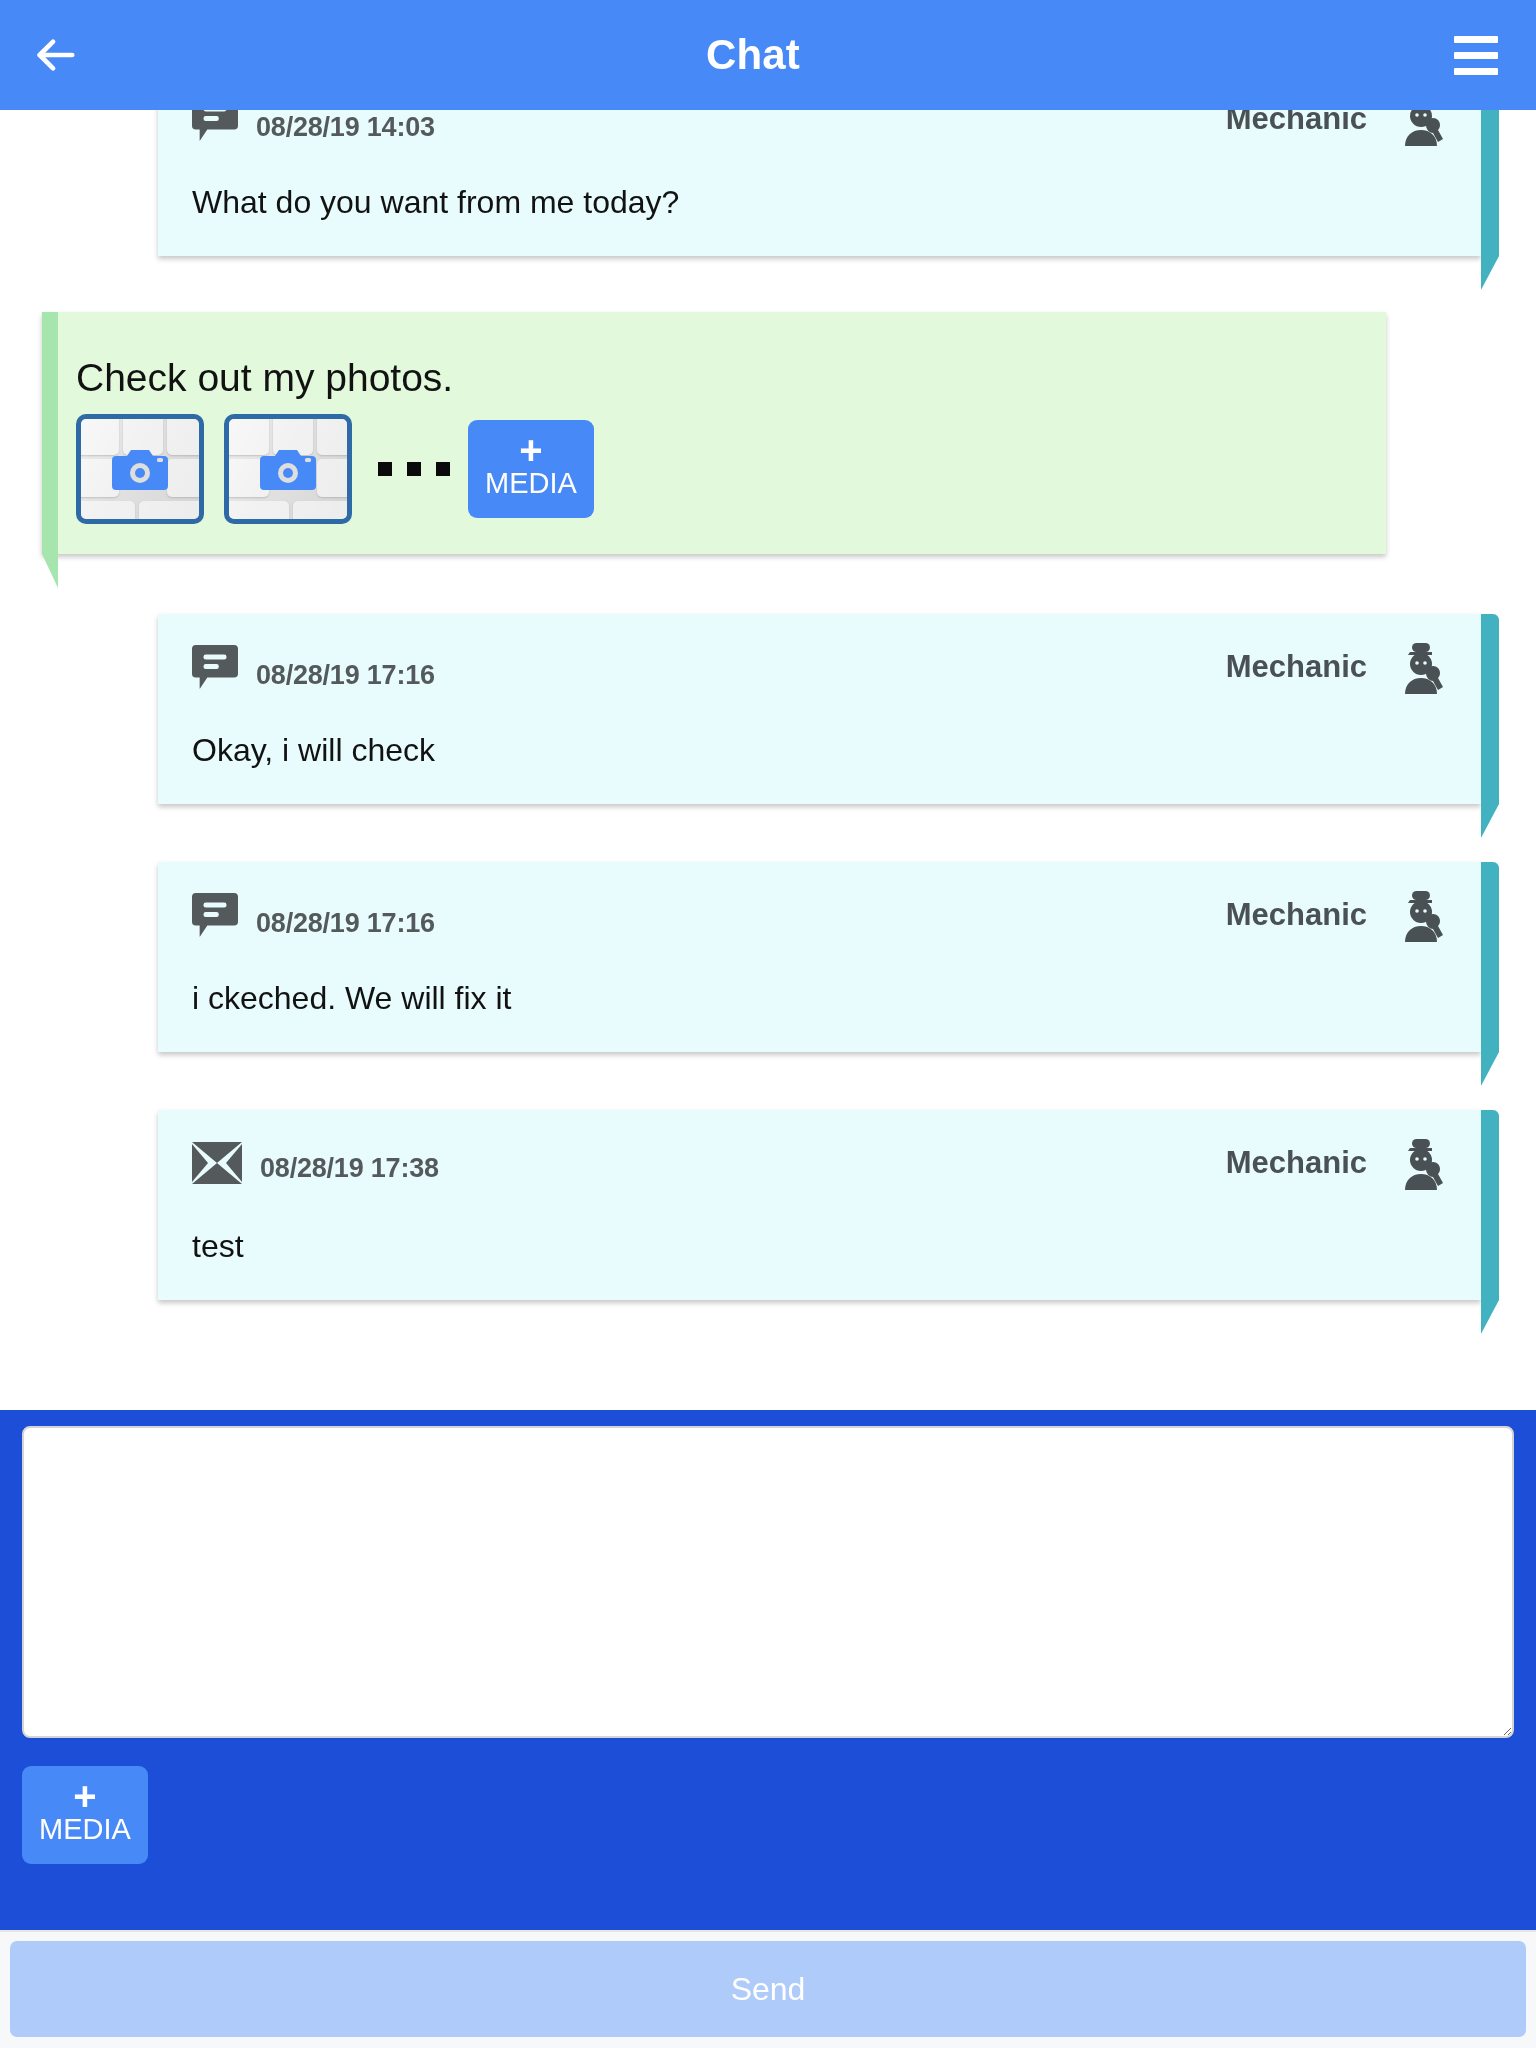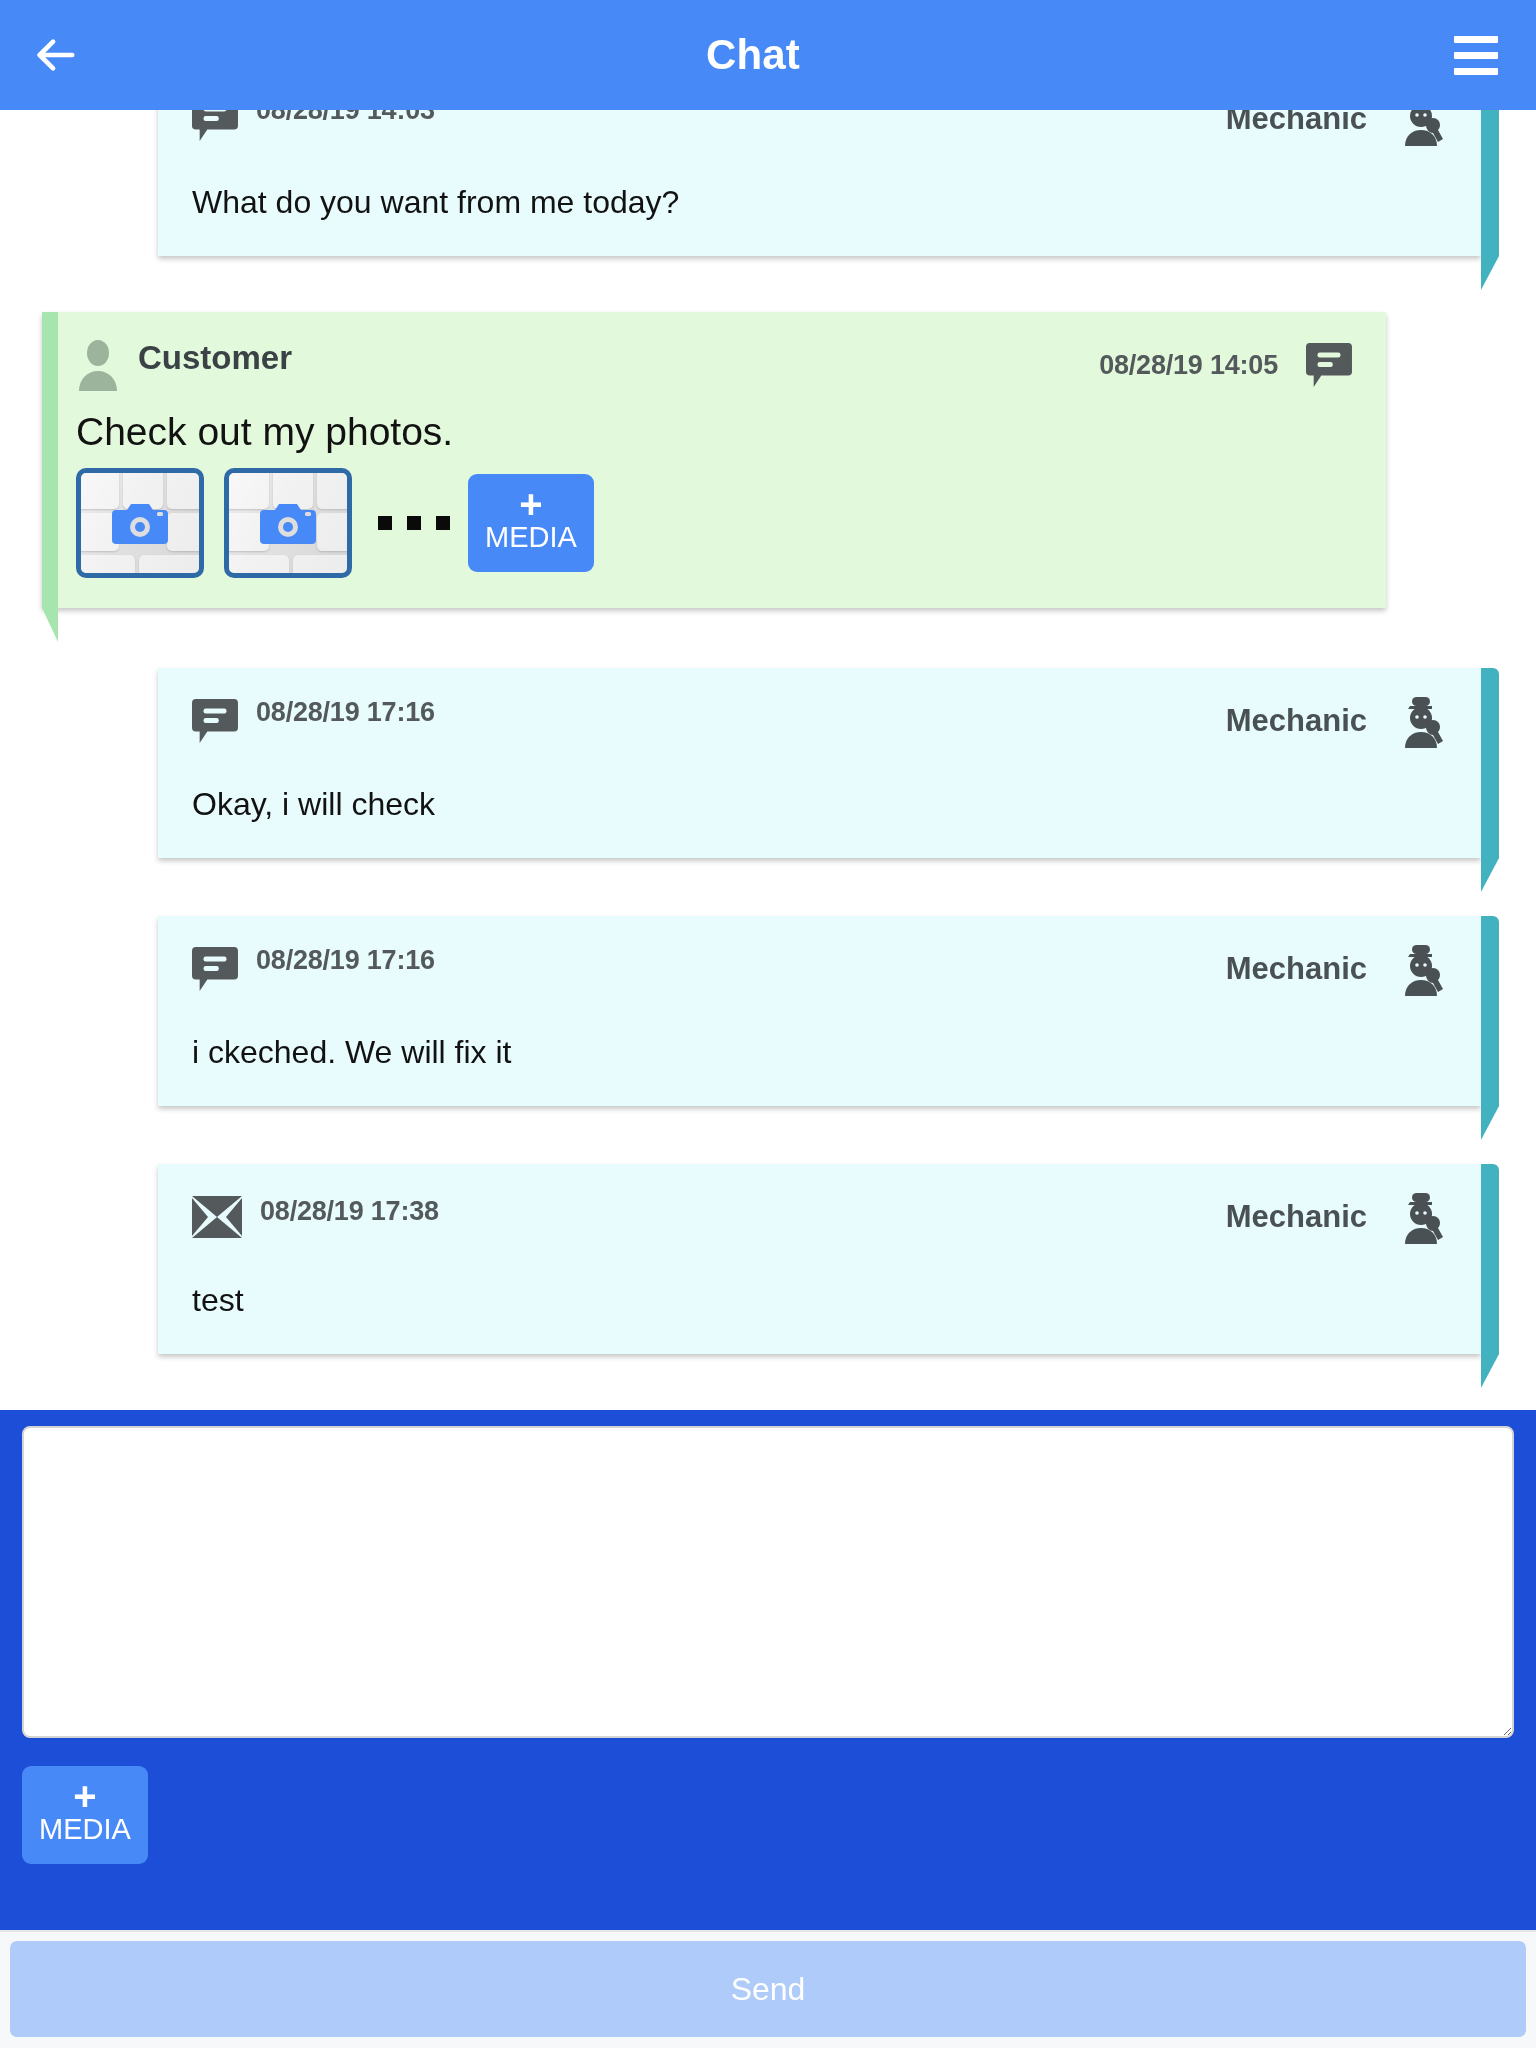--- a/index.html
+++ b/index.html
@@ -101,21 +101,21 @@
     width: 0; height: 0;
     border-right: 16px solid #a6e6ae;
     border-bottom: 34px solid transparent;
   }
 
   
   .meta {
     display: flex; align-items: center;
     height: 54px;
   }
-  .meta-left { display: flex; align-items: flex-start; gap: 18px; }
+  .meta-left { display: flex; align-items: flex-end; gap: 18px; }
   .meta-right { margin-left: auto; display: flex; align-items: center; gap: 28px; }
   .stamp {
     font-size: 27px; font-weight: bold; color: #545a5c;
     letter-spacing: -0.2px; white-space: nowrap;
   }
   .who {
     font-size: 31px; font-weight: bold; color: #4a5154;
     white-space: nowrap;
   }
   .who-cust { font-size: 33px; font-weight: bold; color: #3b4246; }
@@ -275,41 +275,20 @@
               </span>
             </div>
           </div>
           <div class="body-text">What do you want from me today?</div>
         </div>
       </div>
 
       <div class="msg-row" style="margin-top:56px;">
         <div class="bubble-cust">
           <div class="tail-left"></div>
-          <div class="meta">
-            <div class="meta-left">
-              <span class="ico ico-person">
-                <svg viewBox="0 0 44 52" fill="#9cb39c">
-                  <ellipse cx="22" cy="14" rx="11" ry="13"></ellipse>
-                  <path d="M3 52c0-12 8.5-20 19-20s19 8 19 20z"></path>
-                </svg>
-              </span>
-              <span class="who-cust">Customer</span>
-            </div>
-            <div class="meta-right">
-              <span class="stamp">08/28/19 14:05</span>
-              <span class="ico ico-chat">
-                <svg viewBox="0 0 24 26" fill="#545a5c">
-                  <path d="M2 1h20a2 2 0 0 1 2 2v13a2 2 0 0 1-2 2H8l-4 6v-6H2a2 2 0 0 1-2-2V3a2 2 0 0 1 2-2z"></path>
-                  <rect x="6" y="6" width="12" height="2.6" fill="#e2f9dc" rx="1.2"></rect>
-                  <rect x="6" y="11" width="8" height="2.6" fill="#e2f9dc" rx="1.2"></rect>
-                </svg>
-              </span>
-            </div>
-          </div>
           <div class="body-text-cust">Check out my photos.</div>
 
           <div class="photo-strip">
             <div class="thumb">
               <div class="keycap" style="left:-6px;top:-4px;width:44px;height:40px;"></div>
               <div class="keycap" style="left:42px;top:-4px;width:40px;height:40px;"></div>
               <div class="keycap" style="left:86px;top:-4px;width:44px;height:40px;"></div>
               <div class="keycap" style="left:-6px;top:40px;width:44px;height:38px;"></div>
               <div class="keycap" style="left:86px;top:40px;width:44px;height:38px;"></div>
               <div class="keycap" style="left:-6px;top:82px;width:60px;height:30px;"></div>

